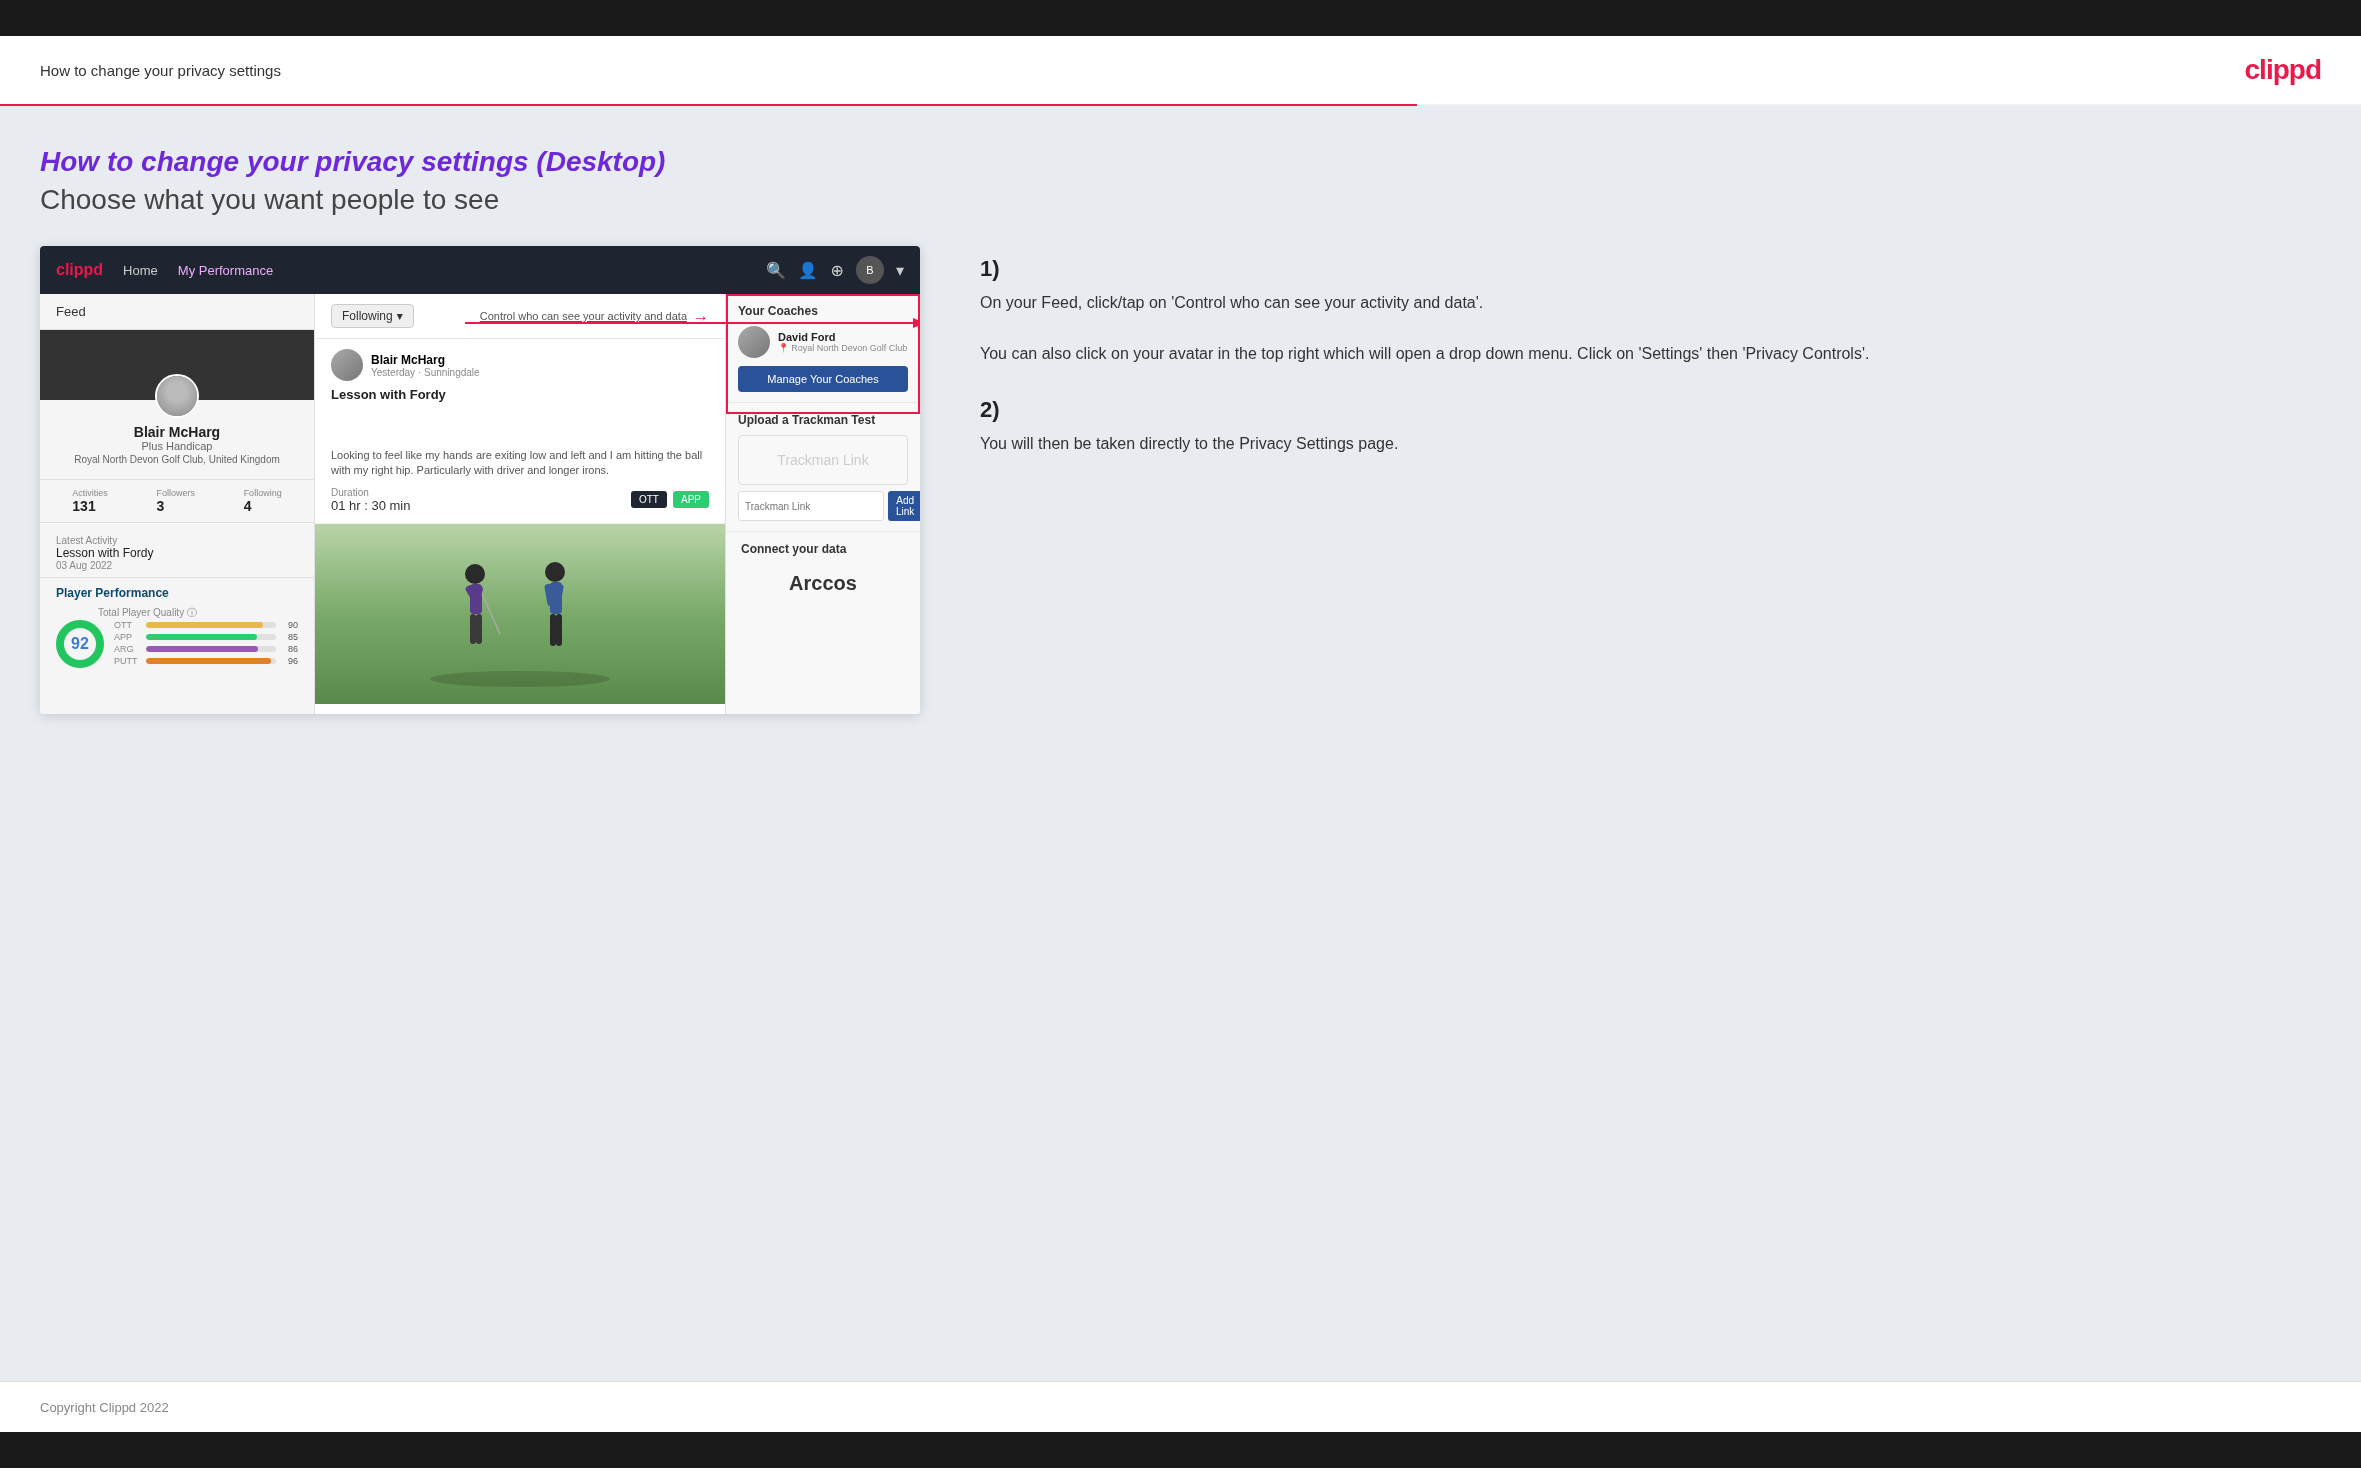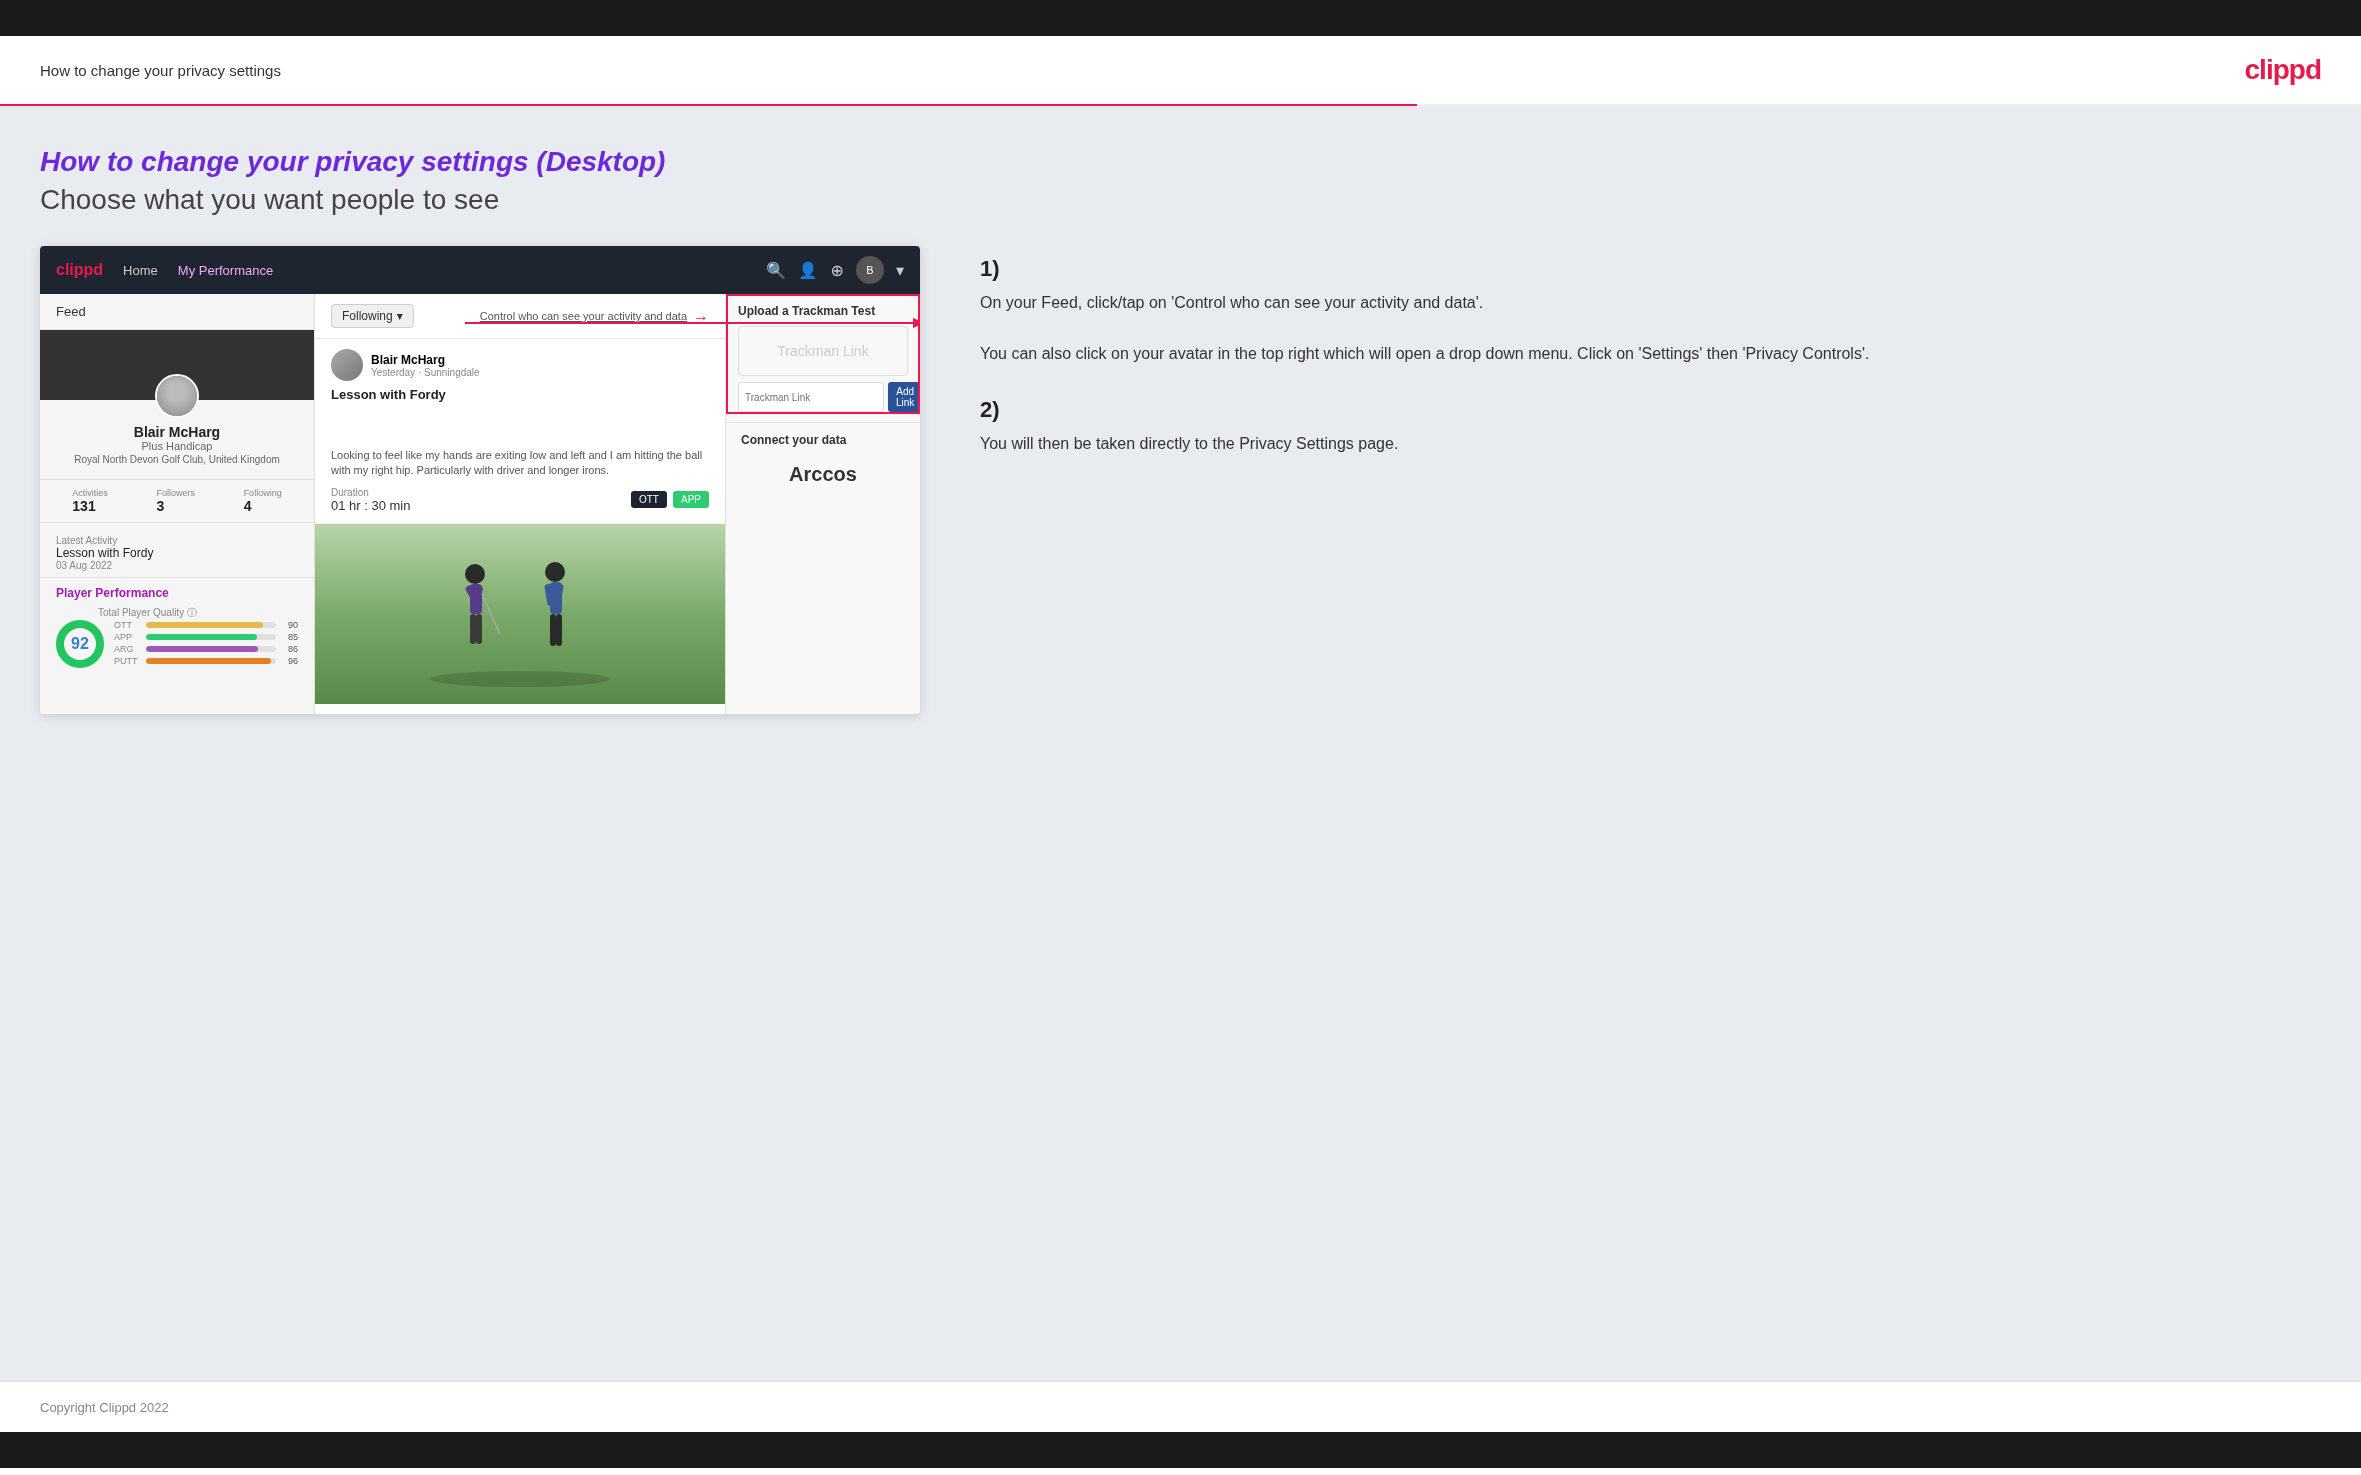--- a/index.html
+++ b/index.html
@@ -200,21 +200,21 @@
       padding: 6px 16px;
     }
     .la-label { font-size: 10px; color: #888; }
     .la-value { font-size: 12px; font-weight: 500; color: #222; }
     .la-date { font-size: 10px; color: #888; }
 
     .player-performance {
       padding: 8px 16px;
       border-top: 1px solid #e0e0e0;
     }
-    .pp-title { font-size: 12px; font-weight: 600; color: #a21caf; margin-bottom: 6px; }
+    .pp-title { font-size: 12px; font-weight: 600; color: #0c4a6e; margin-bottom: 6px; }
     .pp-quality { font-size: 10px; color: #888; margin-left: 42px; }
     .pp-content { display: flex; gap: 10px; align-items: center; }
     .quality-circle {
       width: 48px;
       height: 48px;
       border-radius: 50%;
       border: 8px solid #22c55e;
       display: flex;
       align-items: center;
       justify-content: center;
@@ -580,20 +580,34 @@
                 <line x1="62" y1="60" x2="80" y2="100" stroke="#aaa" stroke-width="1.5"></line>
               </svg>
             </div>
           </div>
         </div>
 
         <div class="app-right" style="position:relative;">
 
           <div style="position:absolute;top:0;left:0;right:0;height:120px;border:2px solid #e8194b;pointer-events:none;z-index:10;"></div>
 
+          <div class="right-section">
+            <div class="section-title">Your Coaches</div>
+            <div class="coach-item">
+              <div class="coach-avatar"></div>
+              <div>
+                <div class="coach-name">David Ford</div>
+                <div class="coach-club">
+                  <span>📍</span>
+                  <span>Royal North Devon Golf Club</span>
+                </div>
+              </div>
+            </div>
+            <button class="manage-coaches-btn">Manage Your Coaches</button>
+          </div>
 
           <div class="trackman-section">
             <div class="section-title">Upload a Trackman Test</div>
             <div class="trackman-box">
               <span class="trackman-placeholder">Trackman Link</span>
             </div>
             <div class="trackman-input-row">
               <input class="trackman-input" type="text" placeholder="Trackman Link" style="">
               <button class="add-link-btn">Add Link</button>
             </div>

